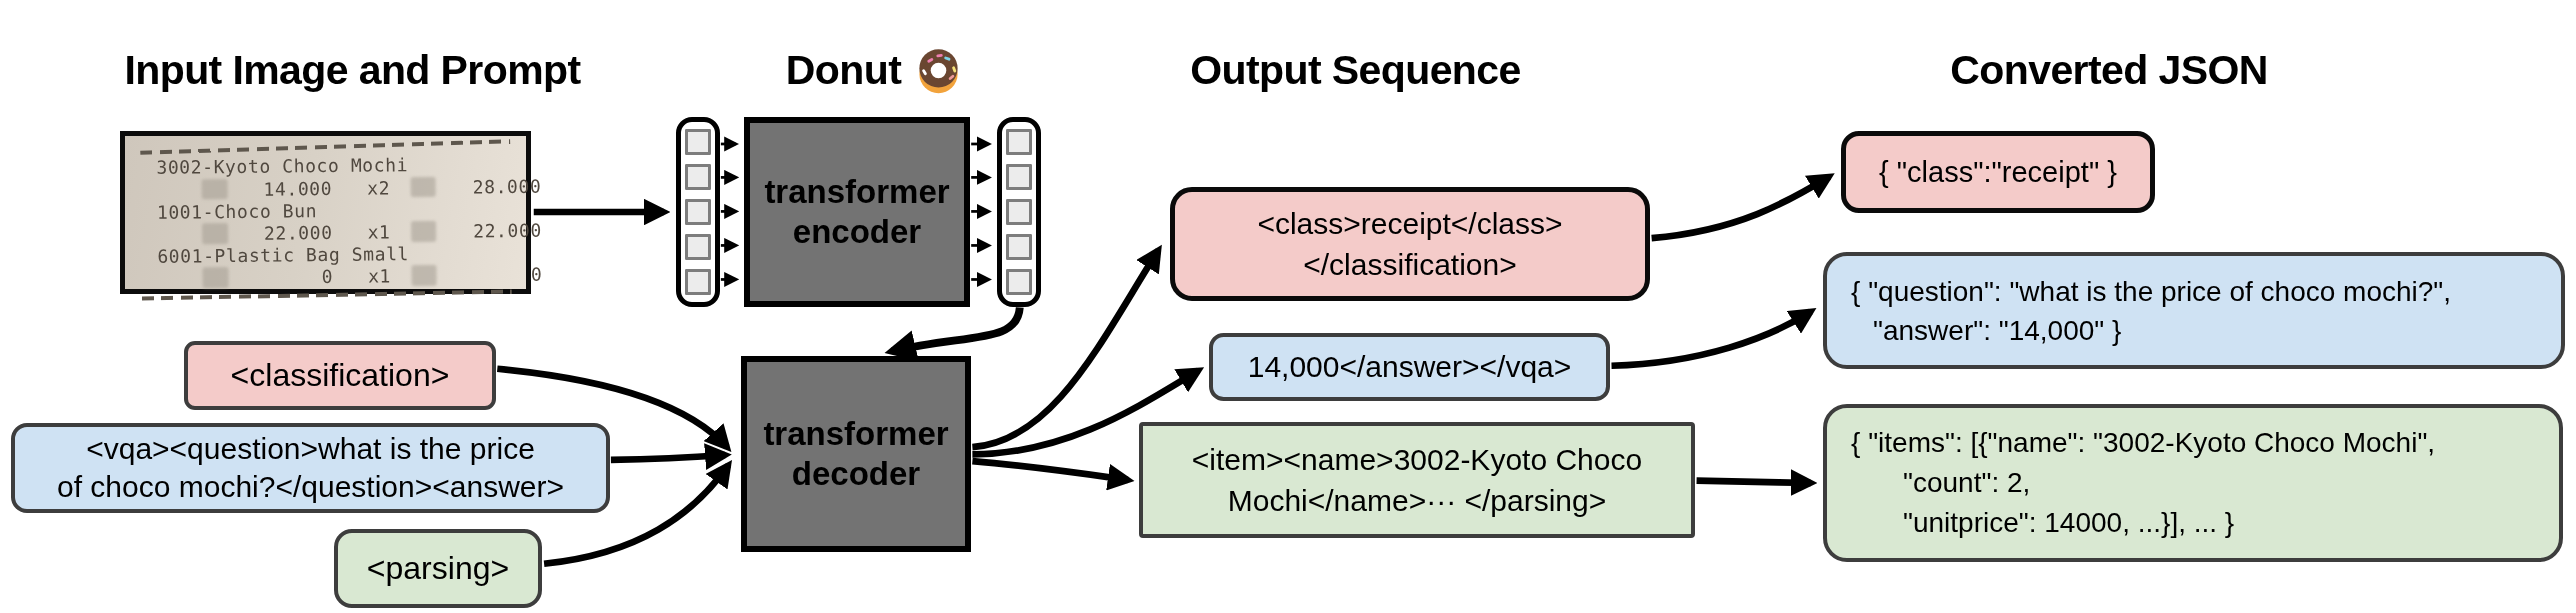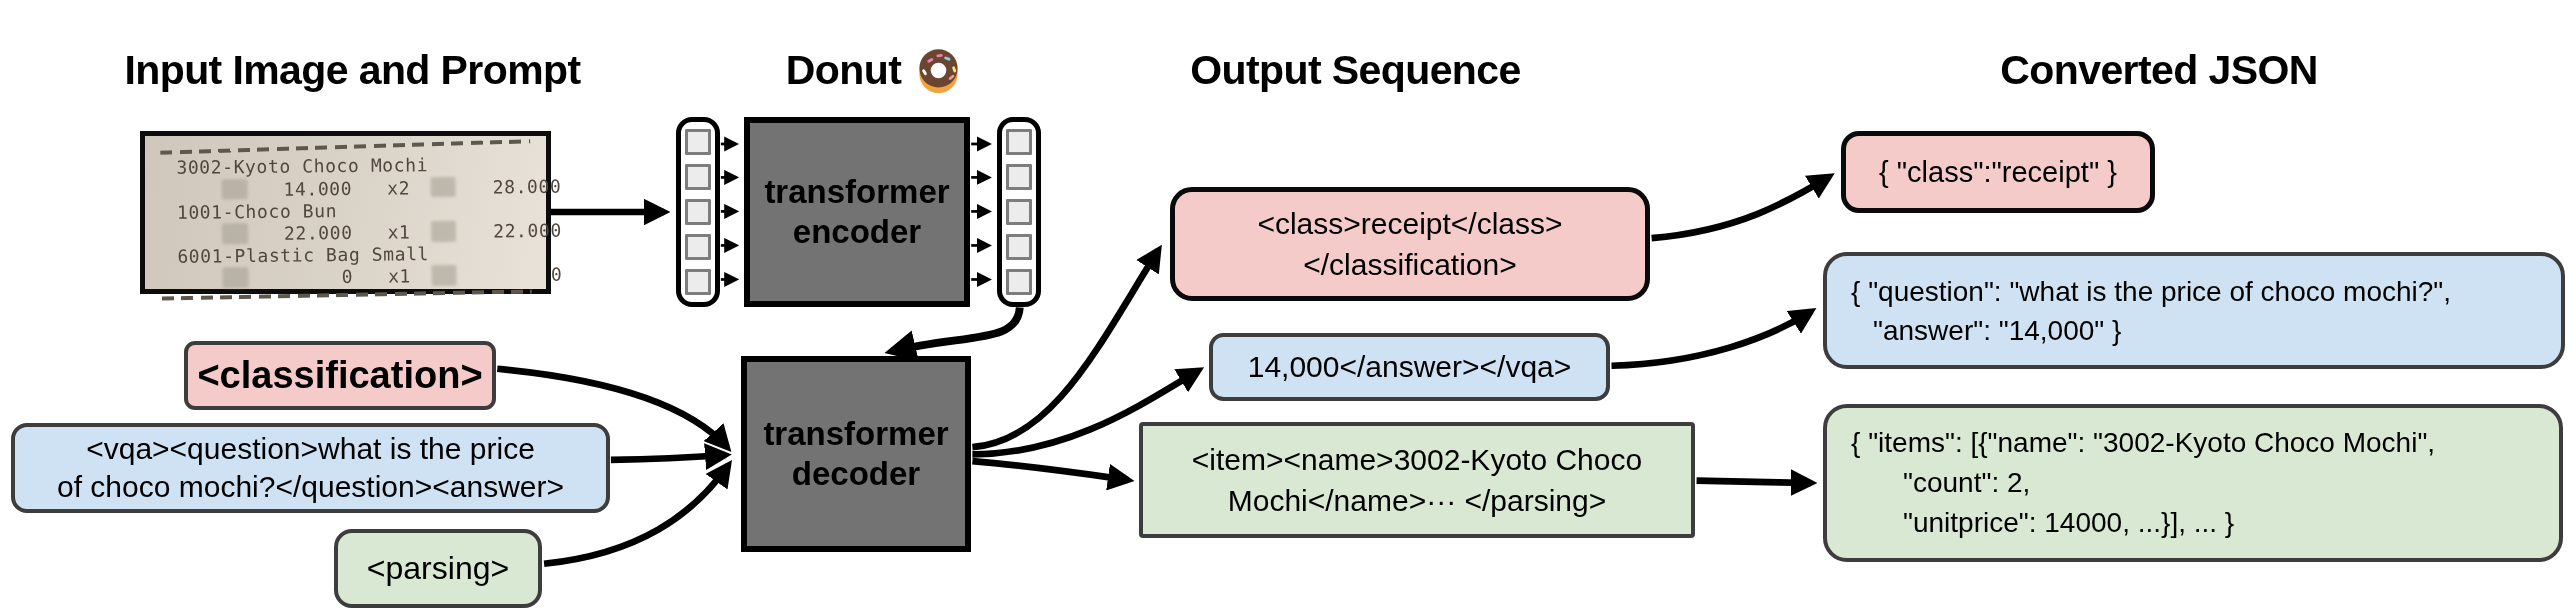--- a/index.html
+++ b/index.html
@@ -8,26 +8,26 @@
     font-family:"Liberation Sans",sans-serif;color:#000;padding-left:36px;
   }
   
   .col-title{
     position:absolute;top:41px;height:58px;display:flex;align-items:center;justify-content:center;
     font-size:41px;font-weight:bold;letter-spacing:-0.6px;white-space:nowrap;
   }
   #title-input{left:91px;width:523px;}
   #title-model{left:717px;width:316px;gap:12px;}
   #title-output{left:1152px;width:407px;}
-  #title-json{left:1940px;width:438px;}
+  #title-json{left:1890px;width:438px;}
   .donut-icon{width:51px;height:51px;flex:0 0 auto;}
 
   
   #receipt{
-    position:absolute;left:140px;top:131px;width:411px;height:163px;box-sizing:border-box;
+    position:absolute;left:120px;top:131px;width:411px;height:163px;box-sizing:border-box;
     border:5.5px solid #0c0c0c;
     background:linear-gradient(100deg,#cfc7bc 0%,#d8d1c6 45%,#e3dcd2 80%,#e9e2d8 100%);
     font-family:"DejaVu Sans Mono",monospace;color:#50483f;
     display:flex;flex-direction:column;justify-content:space-between;
     padding:8.5px 9.7px 7.3px 9.7px;
   }
   .receipt-inner{transform:rotate(-0.6deg);display:flex;flex-direction:column;gap:1.2px;}
   .dash{height:4.3px;margin:0 6px;
     background:repeating-linear-gradient(90deg,#5e574d 0 12px,transparent 12px 19.4px);
   }
@@ -65,21 +65,21 @@
     position:absolute;box-sizing:border-box;
     display:flex;flex-direction:column;align-items:center;justify-content:center;
     text-align:center;white-space:nowrap;
   }
   .fill-pink{background:#f4cbc9;}
   .fill-blue{background:#cfe2f3;}
   .fill-green{background:#d9e8d2;}
   .edge-gray{border:4.9px solid #3d3d3d;}
   .edge-black{border:5.5px solid #0a0a0a;}
 
-  #prompt-classification{left:184px;top:341px;width:312px;height:69px;border-radius:11px;font-size:38px;font-weight:bold;}
+  #prompt-classification{left:184px;top:341px;width:312px;height:69px;border-radius:11px;font-size:32px;}
   #prompt-vqa{left:11px;top:423px;width:599px;height:90px;border-radius:16px;font-size:30px;line-height:38px;}
   #prompt-parsing{left:334px;top:529px;width:208px;height:79px;border-radius:18px;font-size:32px;}
 
   #out-classification{left:1170px;top:187px;width:480px;height:114px;border-radius:22px;font-size:30px;line-height:41px;}
   #out-vqa{left:1209px;top:333px;width:401px;height:68px;border-radius:14.6px;font-size:30px;}
   #out-parsing{left:1139px;top:422px;width:556px;height:116px;border-radius:4px;font-size:30px;line-height:41px;}
 
   #json-classification{left:1841px;top:131px;width:314px;height:82px;border-radius:18px;font-size:29px;}
   #json-vqa{left:1823px;top:252px;width:742px;height:117px;border-radius:24px;font-size:28px;line-height:39px;
     align-items:flex-start;padding-left:24px;}

